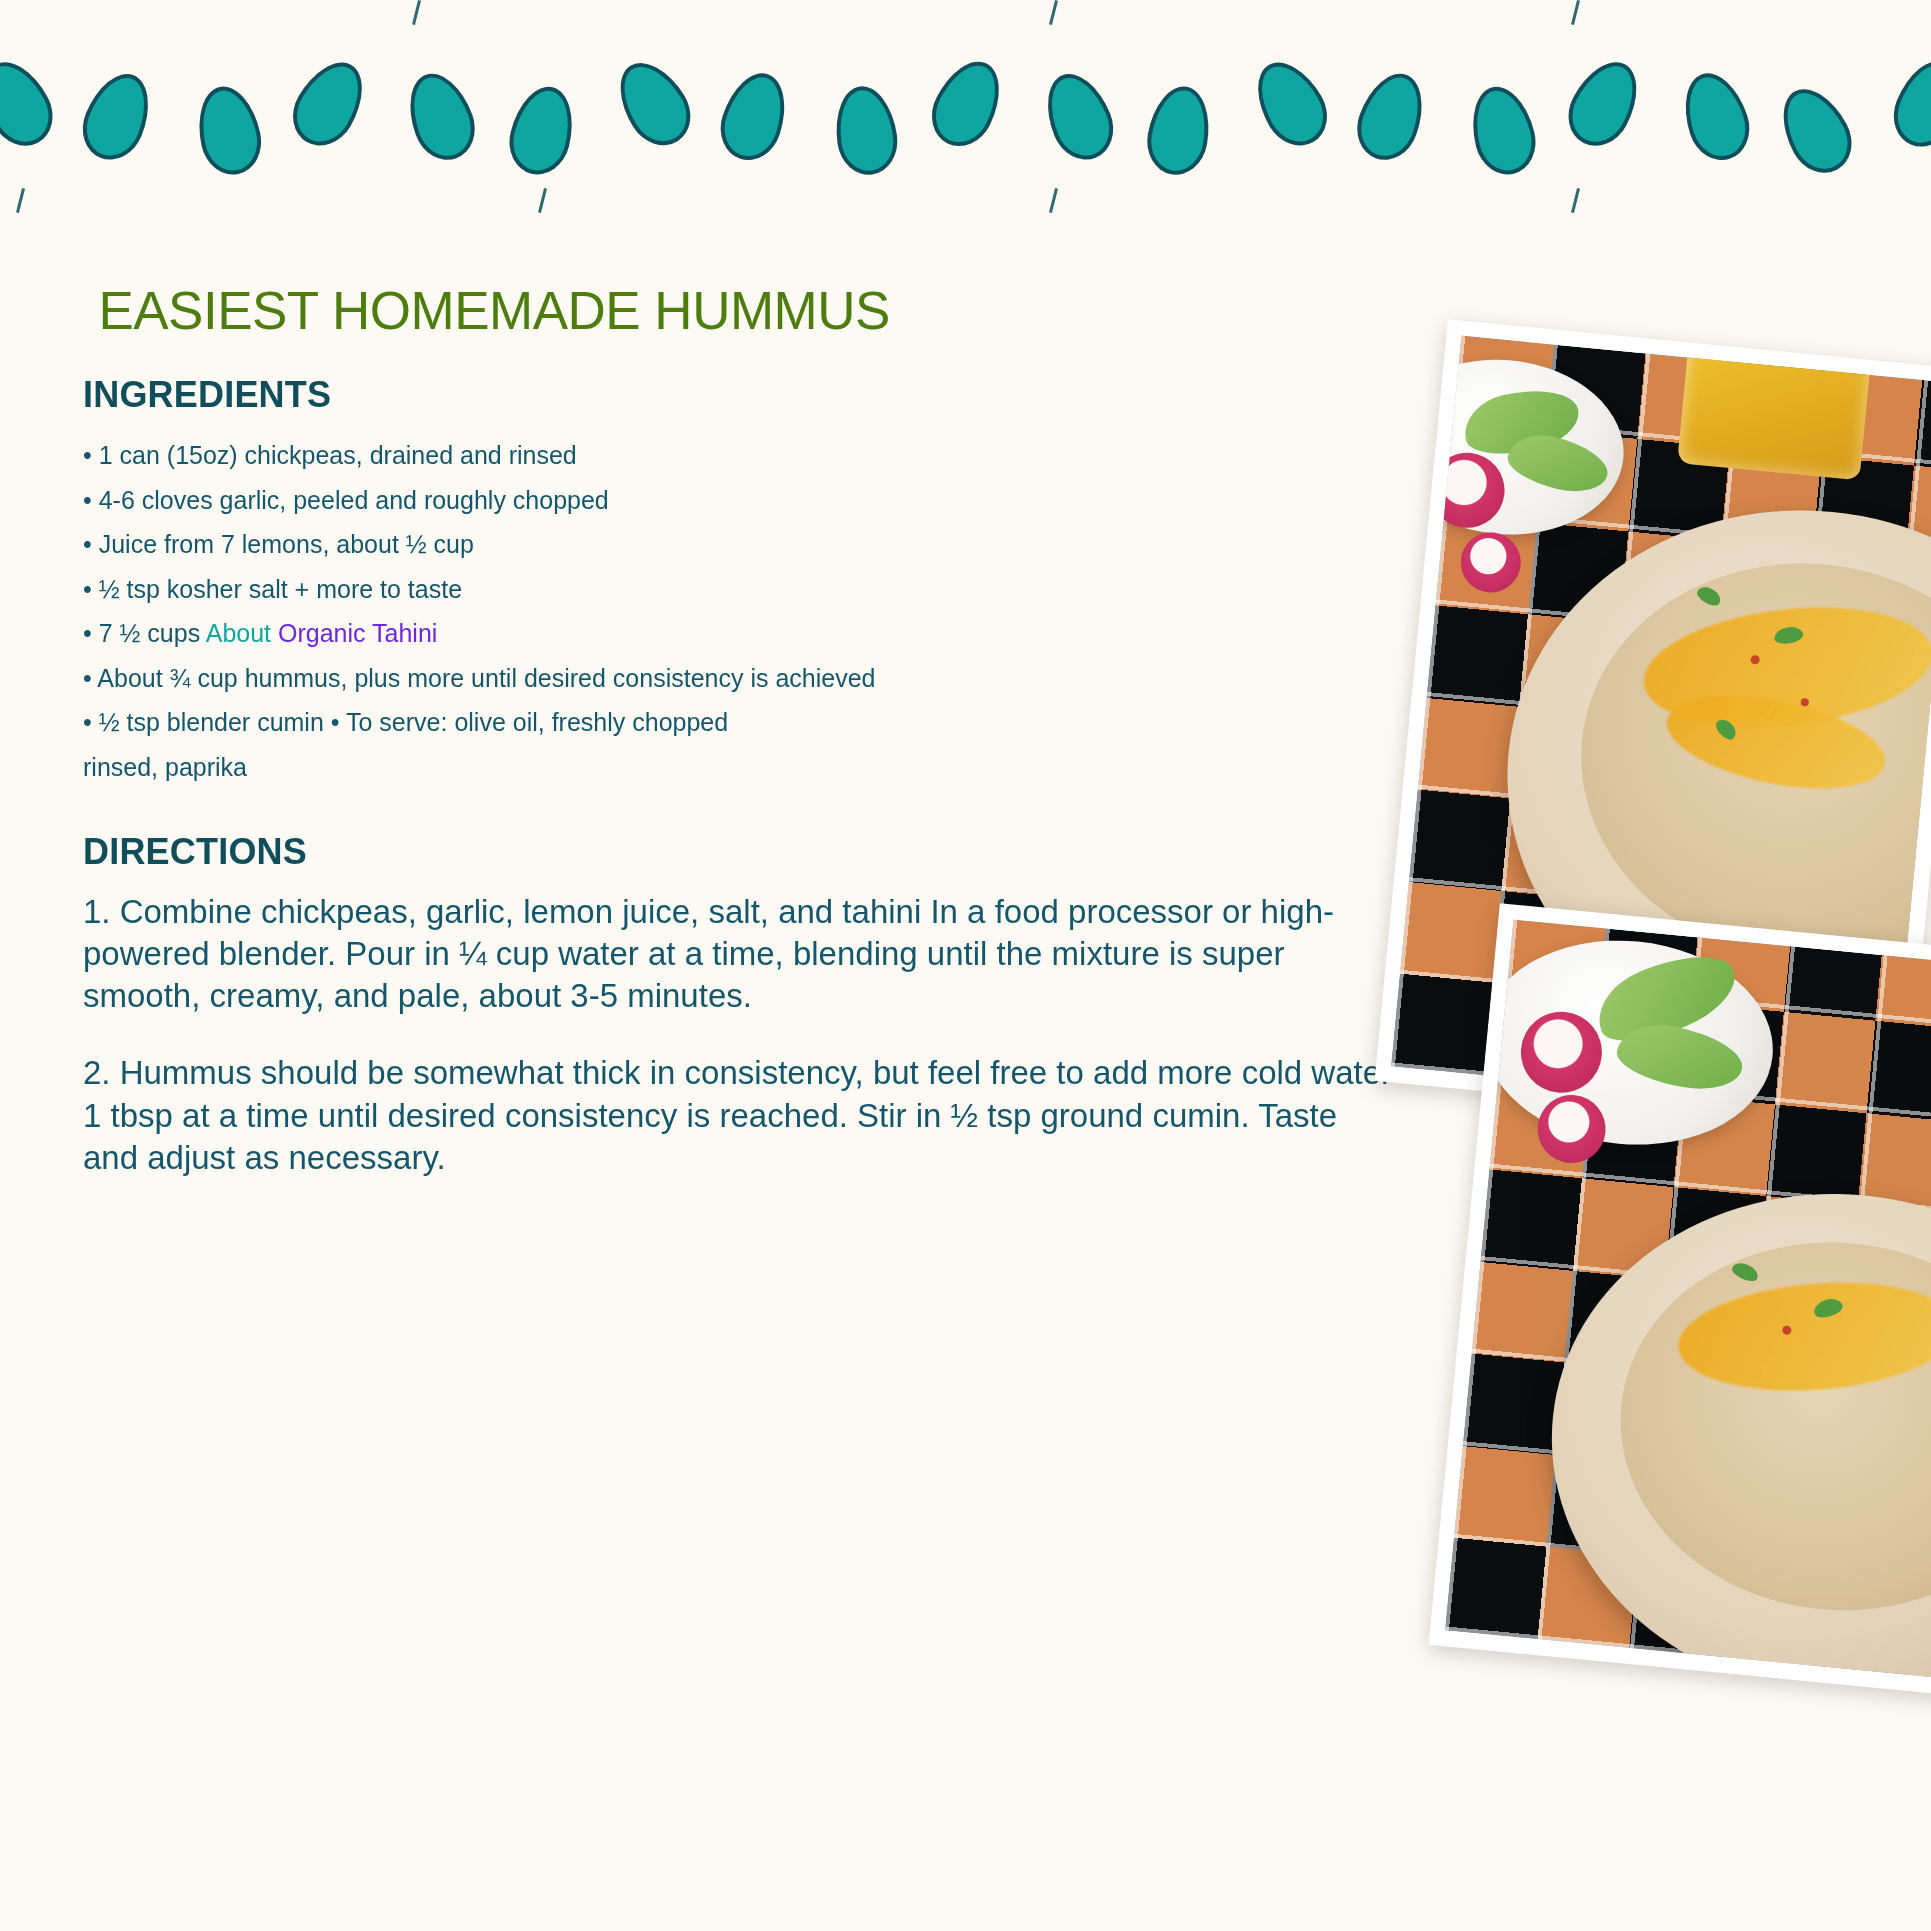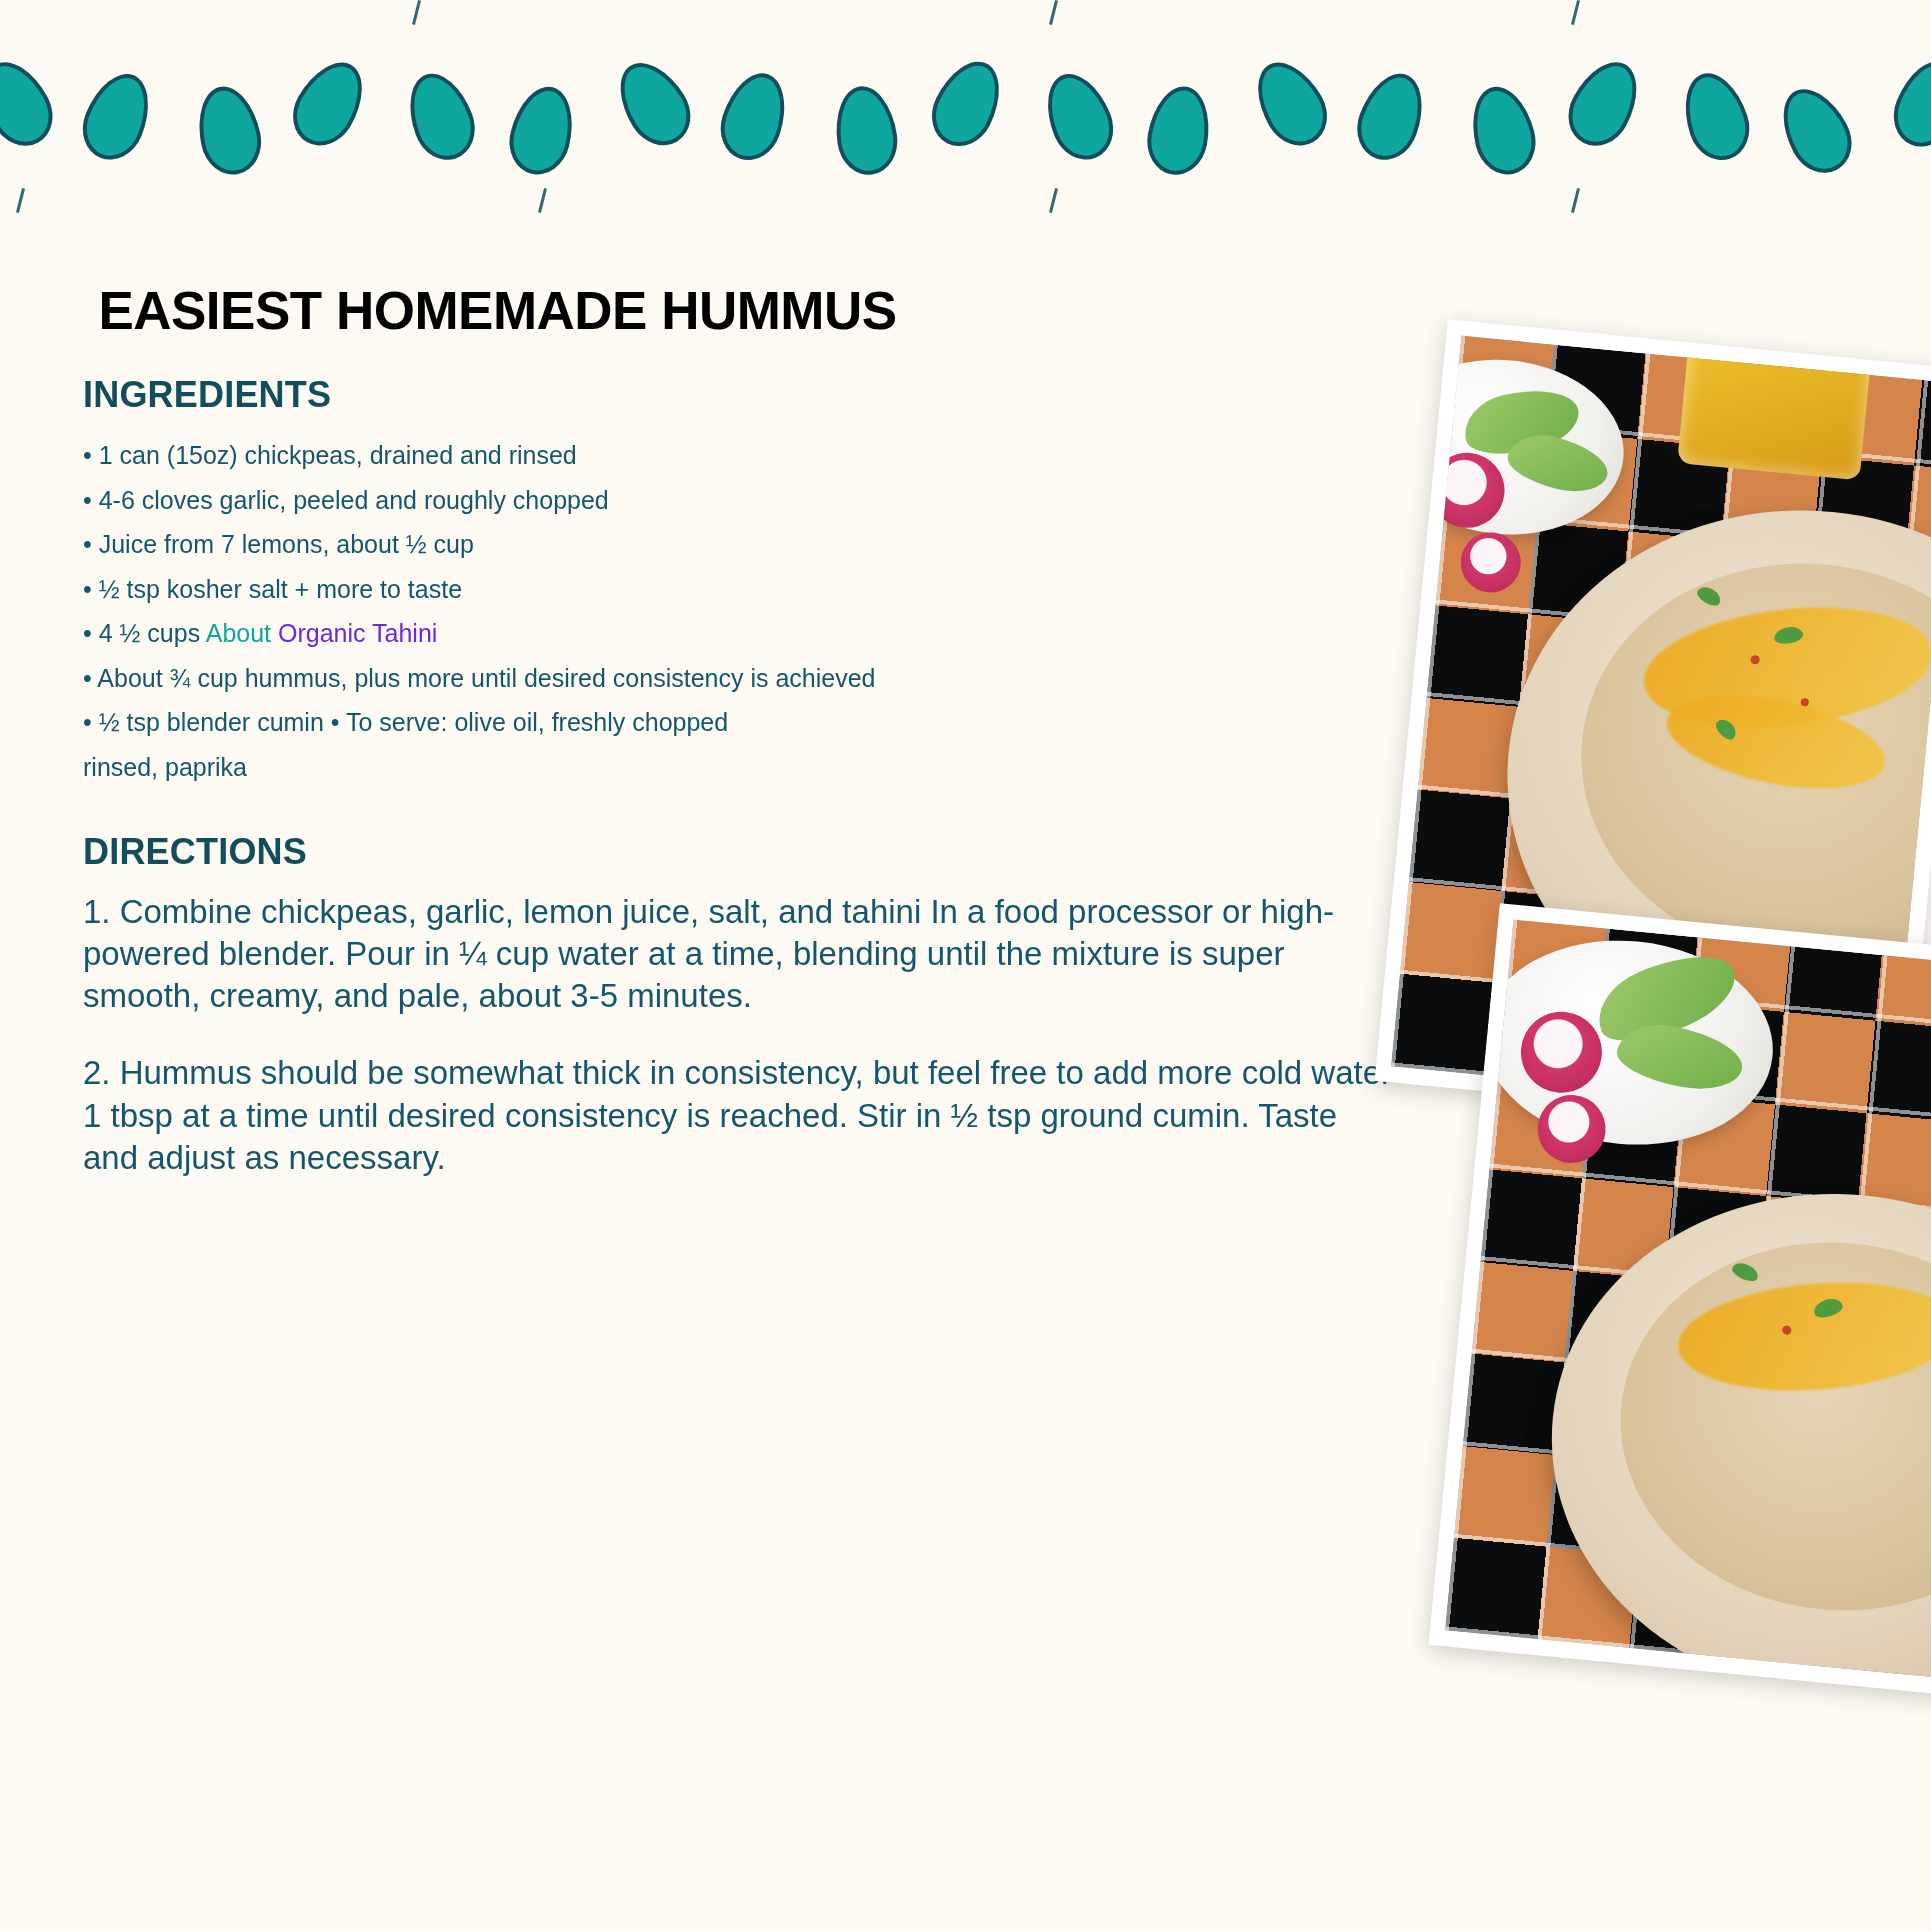--- a/index.html
+++ b/index.html
@@ -50,23 +50,23 @@
     height: 1931px;
   }
   .content {
     position: absolute;
     left: 83px;
     top: 280px;
     width: 1390px;
   }
   .recipe-title {
     font-size: 53px;
-    font-weight: bold;
+    font-weight: normal;
     letter-spacing: -0.5px;
-    color: #000000;
+    color: #4d7c0f;
     margin: 0 0 33px 15.4px;
   }
   .section-heading {
     font-size: 36px;
     font-weight: bold;
     color: #114e5b;
     margin: 0 0 17.4px 0;
     letter-spacing: 0.2px;
   }
   .ingredients {
@@ -235,21 +235,21 @@
     <h1 class="recipe-title">EASIEST HOMEMADE HUMMUS</h1>
 
     <h2 class="section-heading">INGREDIENTS</h2>
 
     <ul class="ingredients">
       <li>• 1 can (15oz) chickpeas, drained and rinsed</li>
       <li>• 4-6 cloves garlic, peeled and roughly chopped</li>
       <li>• Juice from 7 lemons, about ½ cup</li>
       <li>• ½ tsp kosher salt + more to taste</li>
       <li>
-        <span>• 4 ½ cups </span><span class="brand">About </span><span class="brand-dark">Organic Tahini</span>
+        <span>• 7 ½ cups </span><span class="brand">About </span><span class="brand-dark">Organic Tahini</span>
       </li>
       <li>• About ¾ cup hummus, plus more until desired consistency is achieved</li>
       <li>• ½ tsp blender cumin • To serve: olive oil, freshly chopped</li>
       <li>rinsed, paprika</li>
     </ul>
 
     <h2 class="section-heading directions-heading">DIRECTIONS</h2>
 
     <p class="step">1. Combine chickpeas, garlic, lemon juice, salt, and tahini In a food processor or high-powered blender. Pour in ¼ cup water at a time, blending until the mixture is super smooth, creamy, and pale, about 3-5 minutes.</p>
     <p class="step">2. Hummus should be somewhat thick in consistency, but feel free to add more cold water 1 tbsp at a time until desired consistency is reached. Stir in ½ tsp ground cumin. Taste and adjust as necessary.</p>

